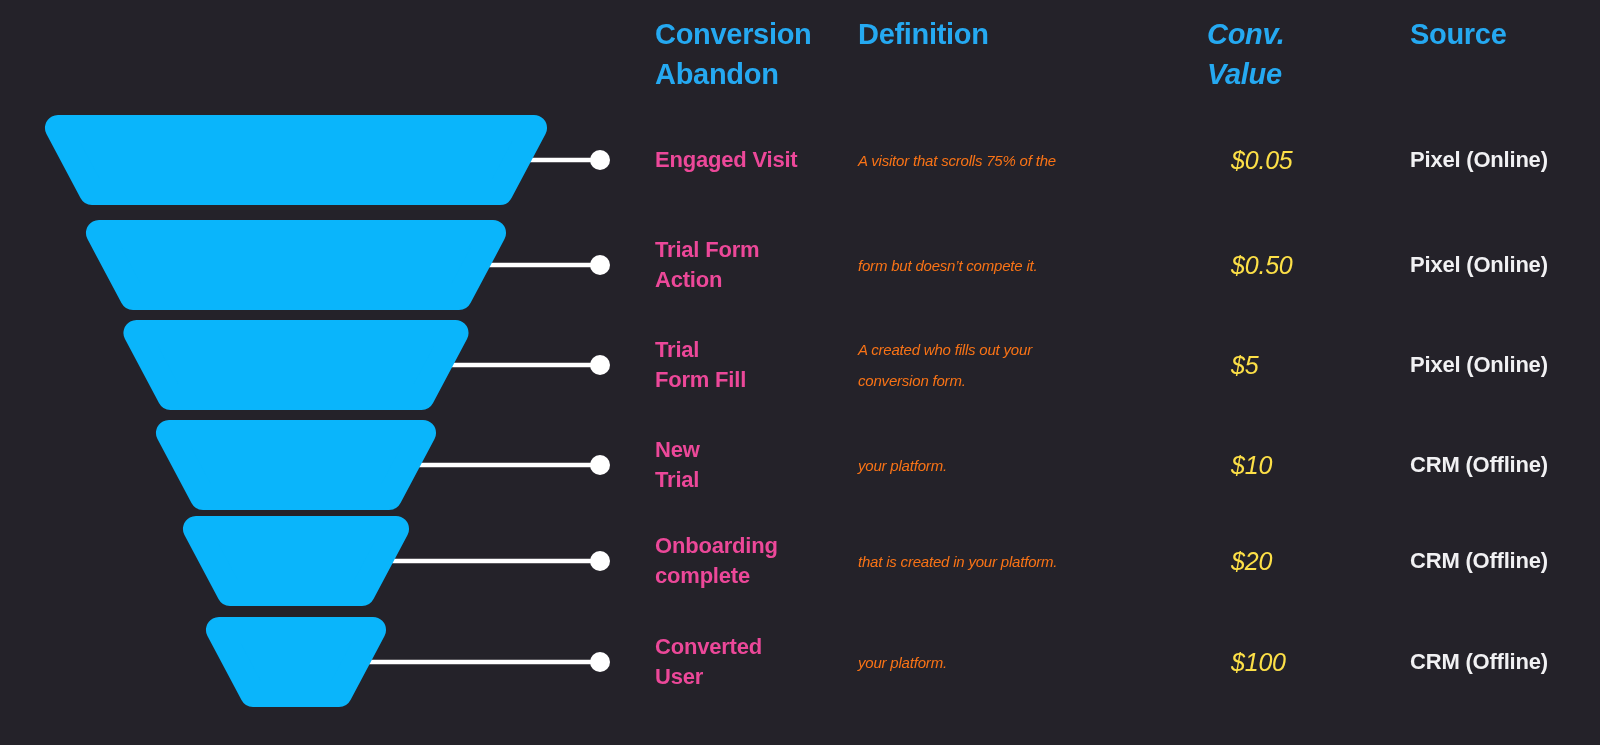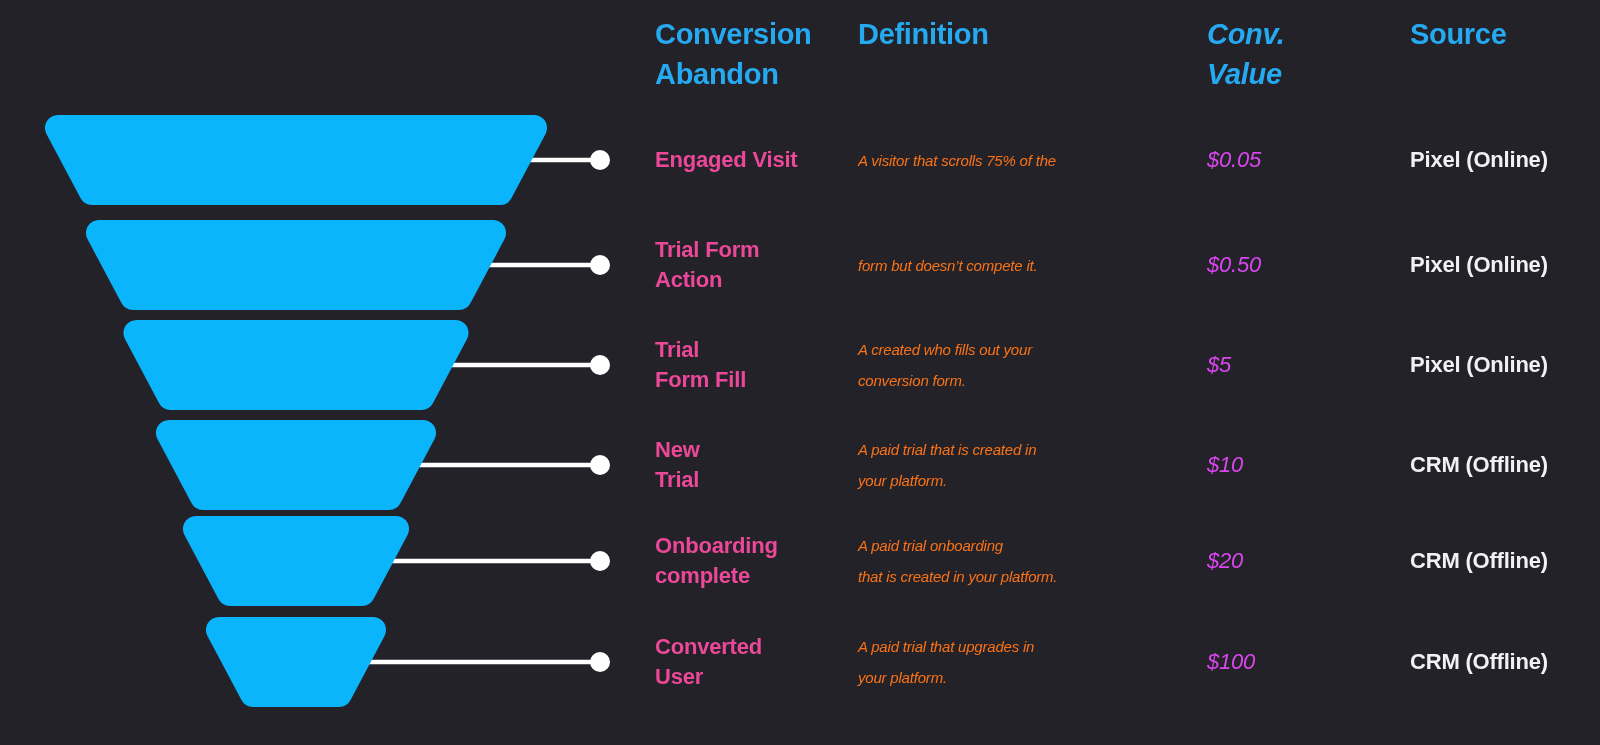--- a/index.html
+++ b/index.html
@@ -21,22 +21,22 @@
   .cell{position:absolute;transform:translateY(-50%);white-space:nowrap;}
   .cell-action{
     font-size:22px;line-height:30px;font-weight:700;
     color:#ec4899;letter-spacing:-0.2px;
   }
   .cell-definition{
     font-size:15px;line-height:31px;font-weight:400;
     color:#f97316;letter-spacing:-0.2px;font-style:italic;
   }
   .cell-value{
-    font-size:22px;line-height:30px;font-weight:400;
-    color:#d946ef;letter-spacing:-0.2px;
+    font-size:25px;line-height:30px;font-weight:400;
+    color:#fde047;letter-spacing:-0.2px;margin-left:24px;
   }
   .cell-source{
     font-size:22px;line-height:30px;font-weight:700;
     color:#F1F1F3;letter-spacing:-0.2px;
   }
   
   .col-action{left:655px;}
   .col-definition{left:858px;}
   .col-value{left:1207px;font-style:italic;}
   .col-source{left:1410px;}
@@ -114,44 +114,41 @@
         </div>
         <div class="cell cell-value col-value">$5</div>
         <div class="cell cell-source col-source">Pixel (Online)</div>
       </div>
       <div class="row" style="top: 465px;">
         <div class="cell cell-action col-action">
           <div>New</div>
           <div>Trial</div>
         </div>
         <div class="cell cell-definition col-definition">
-          <div>A paid trial that is created in</div>
           <div>your platform.</div>
         </div>
         <div class="cell cell-value col-value">$10</div>
         <div class="cell cell-source col-source">CRM (Offline)</div>
       </div>
       <div class="row" style="top: 561px;">
         <div class="cell cell-action col-action">
           <div>Onboarding</div>
           <div>complete</div>
         </div>
         <div class="cell cell-definition col-definition">
-          <div>A paid trial onboarding</div>
           <div>that is created in your platform.</div>
         </div>
         <div class="cell cell-value col-value">$20</div>
         <div class="cell cell-source col-source">CRM (Offline)</div>
       </div>
       <div class="row" style="top: 662px;">
         <div class="cell cell-action col-action">
           <div>Converted</div>
           <div>User</div>
         </div>
         <div class="cell cell-definition col-definition">
-          <div>A paid trial that upgrades in</div>
           <div>your platform.</div>
         </div>
         <div class="cell cell-value col-value">$100</div>
         <div class="cell cell-source col-source">CRM (Offline)</div>
       </div>
     </div>
 </div>
 
 </body></html>

